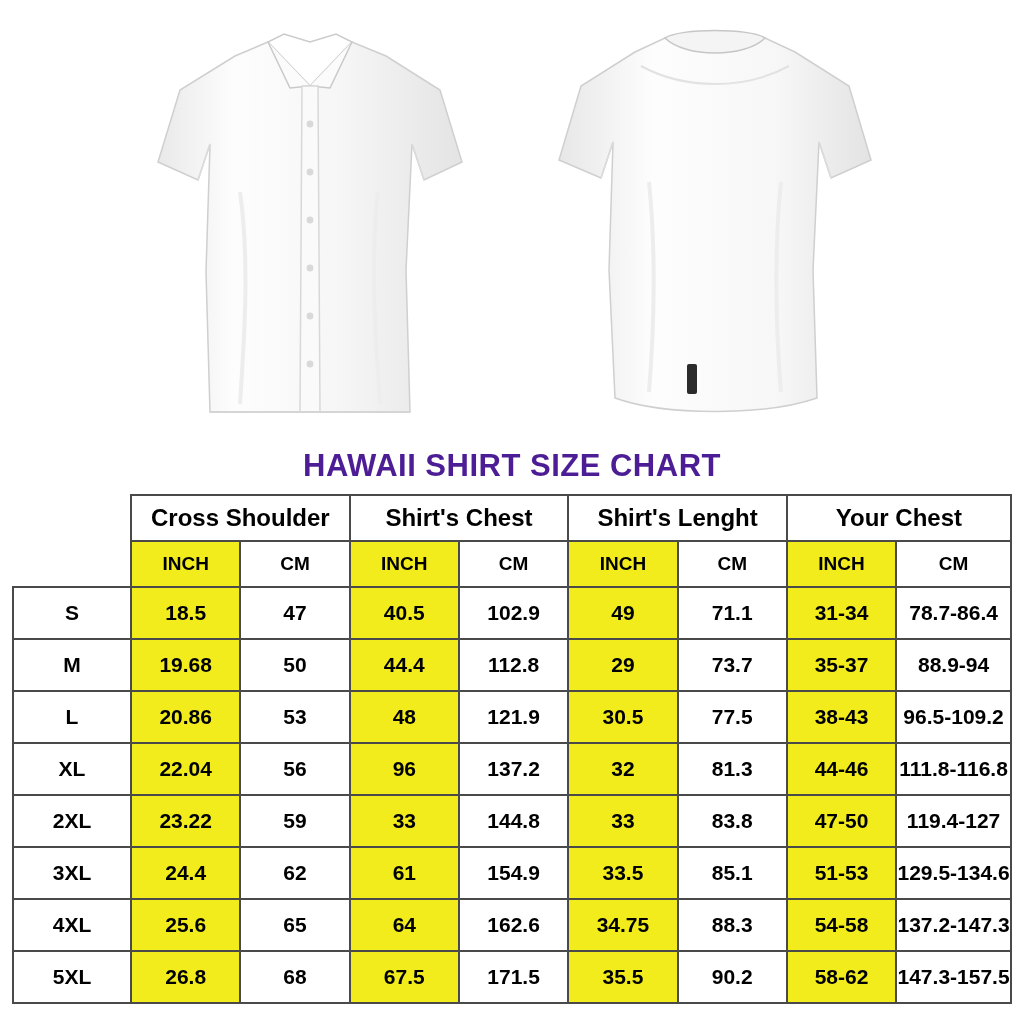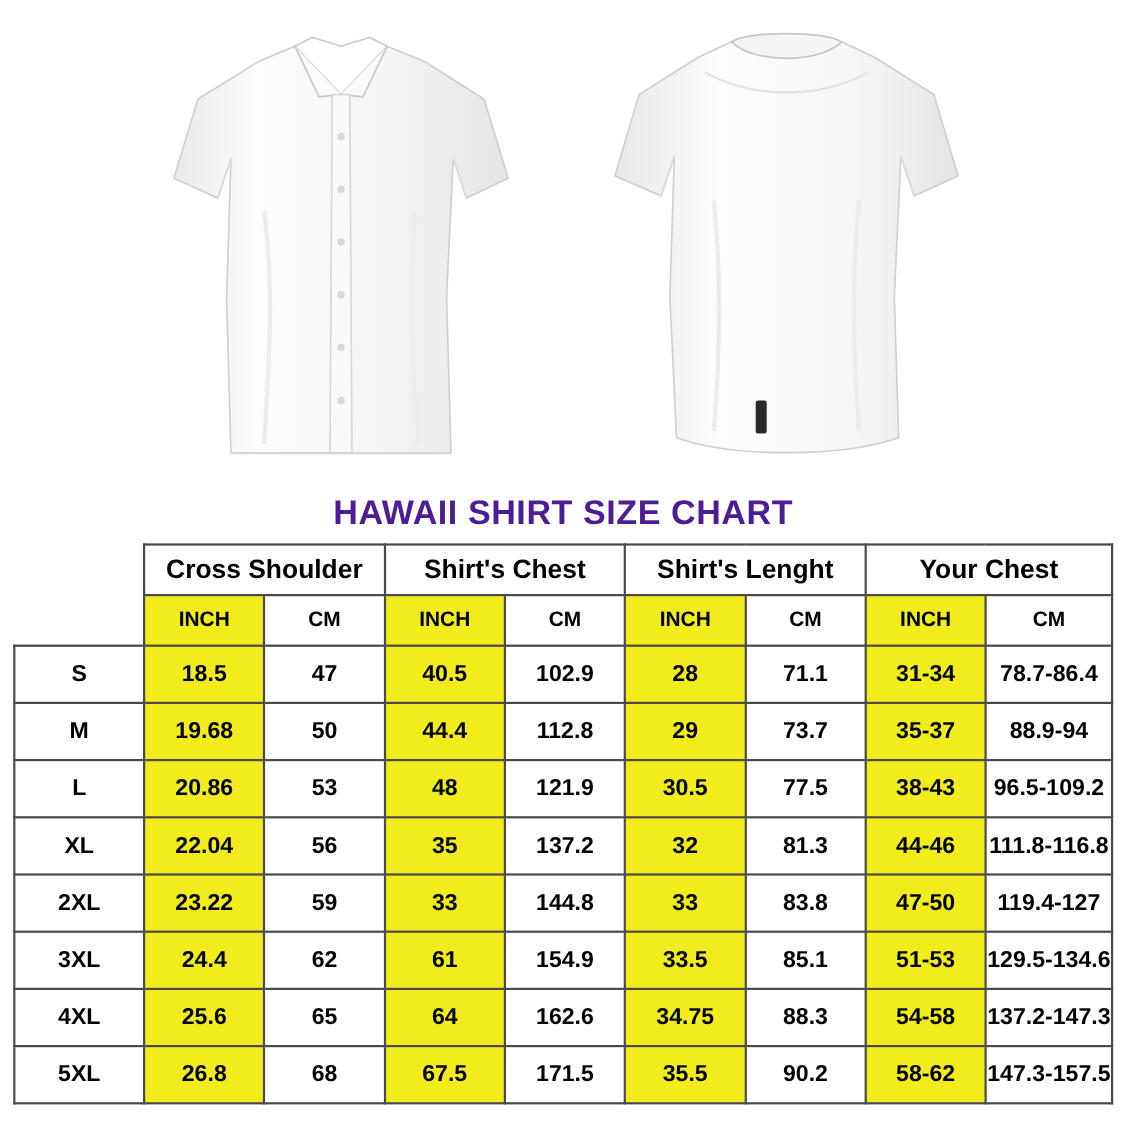--- a/index.html
+++ b/index.html
@@ -191,21 +191,21 @@
           <td>CM</td>
         </tr>
       </thead>
       <tbody>
         <tr class="data-row">
           <td class="size-cell">S</td>
           <td class="hl">18.5</td>
           <td>47</td>
           <td class="hl">40.5</td>
           <td>102.9</td>
-          <td class="hl">28</td>
+          <td class="hl">49</td>
           <td>71.1</td>
           <td class="hl">31-34</td>
           <td class="small-num">78.7-86.4</td>
         </tr>
         <tr class="data-row">
           <td class="size-cell">M</td>
           <td class="hl">19.68</td>
           <td>50</td>
           <td class="hl">44.4</td>
           <td>112.8</td>
@@ -222,21 +222,21 @@
           <td>121.9</td>
           <td class="hl">30.5</td>
           <td>77.5</td>
           <td class="hl">38-43</td>
           <td class="small-num">96.5-109.2</td>
         </tr>
         <tr class="data-row">
           <td class="size-cell">XL</td>
           <td class="hl">22.04</td>
           <td>56</td>
-          <td class="hl">35</td>
+          <td class="hl">96</td>
           <td>137.2</td>
           <td class="hl">32</td>
           <td>81.3</td>
           <td class="hl">44-46</td>
           <td class="small-num">111.8-116.8</td>
         </tr>
         <tr class="data-row">
           <td class="size-cell">2XL</td>
           <td class="hl">23.22</td>
           <td>59</td>

